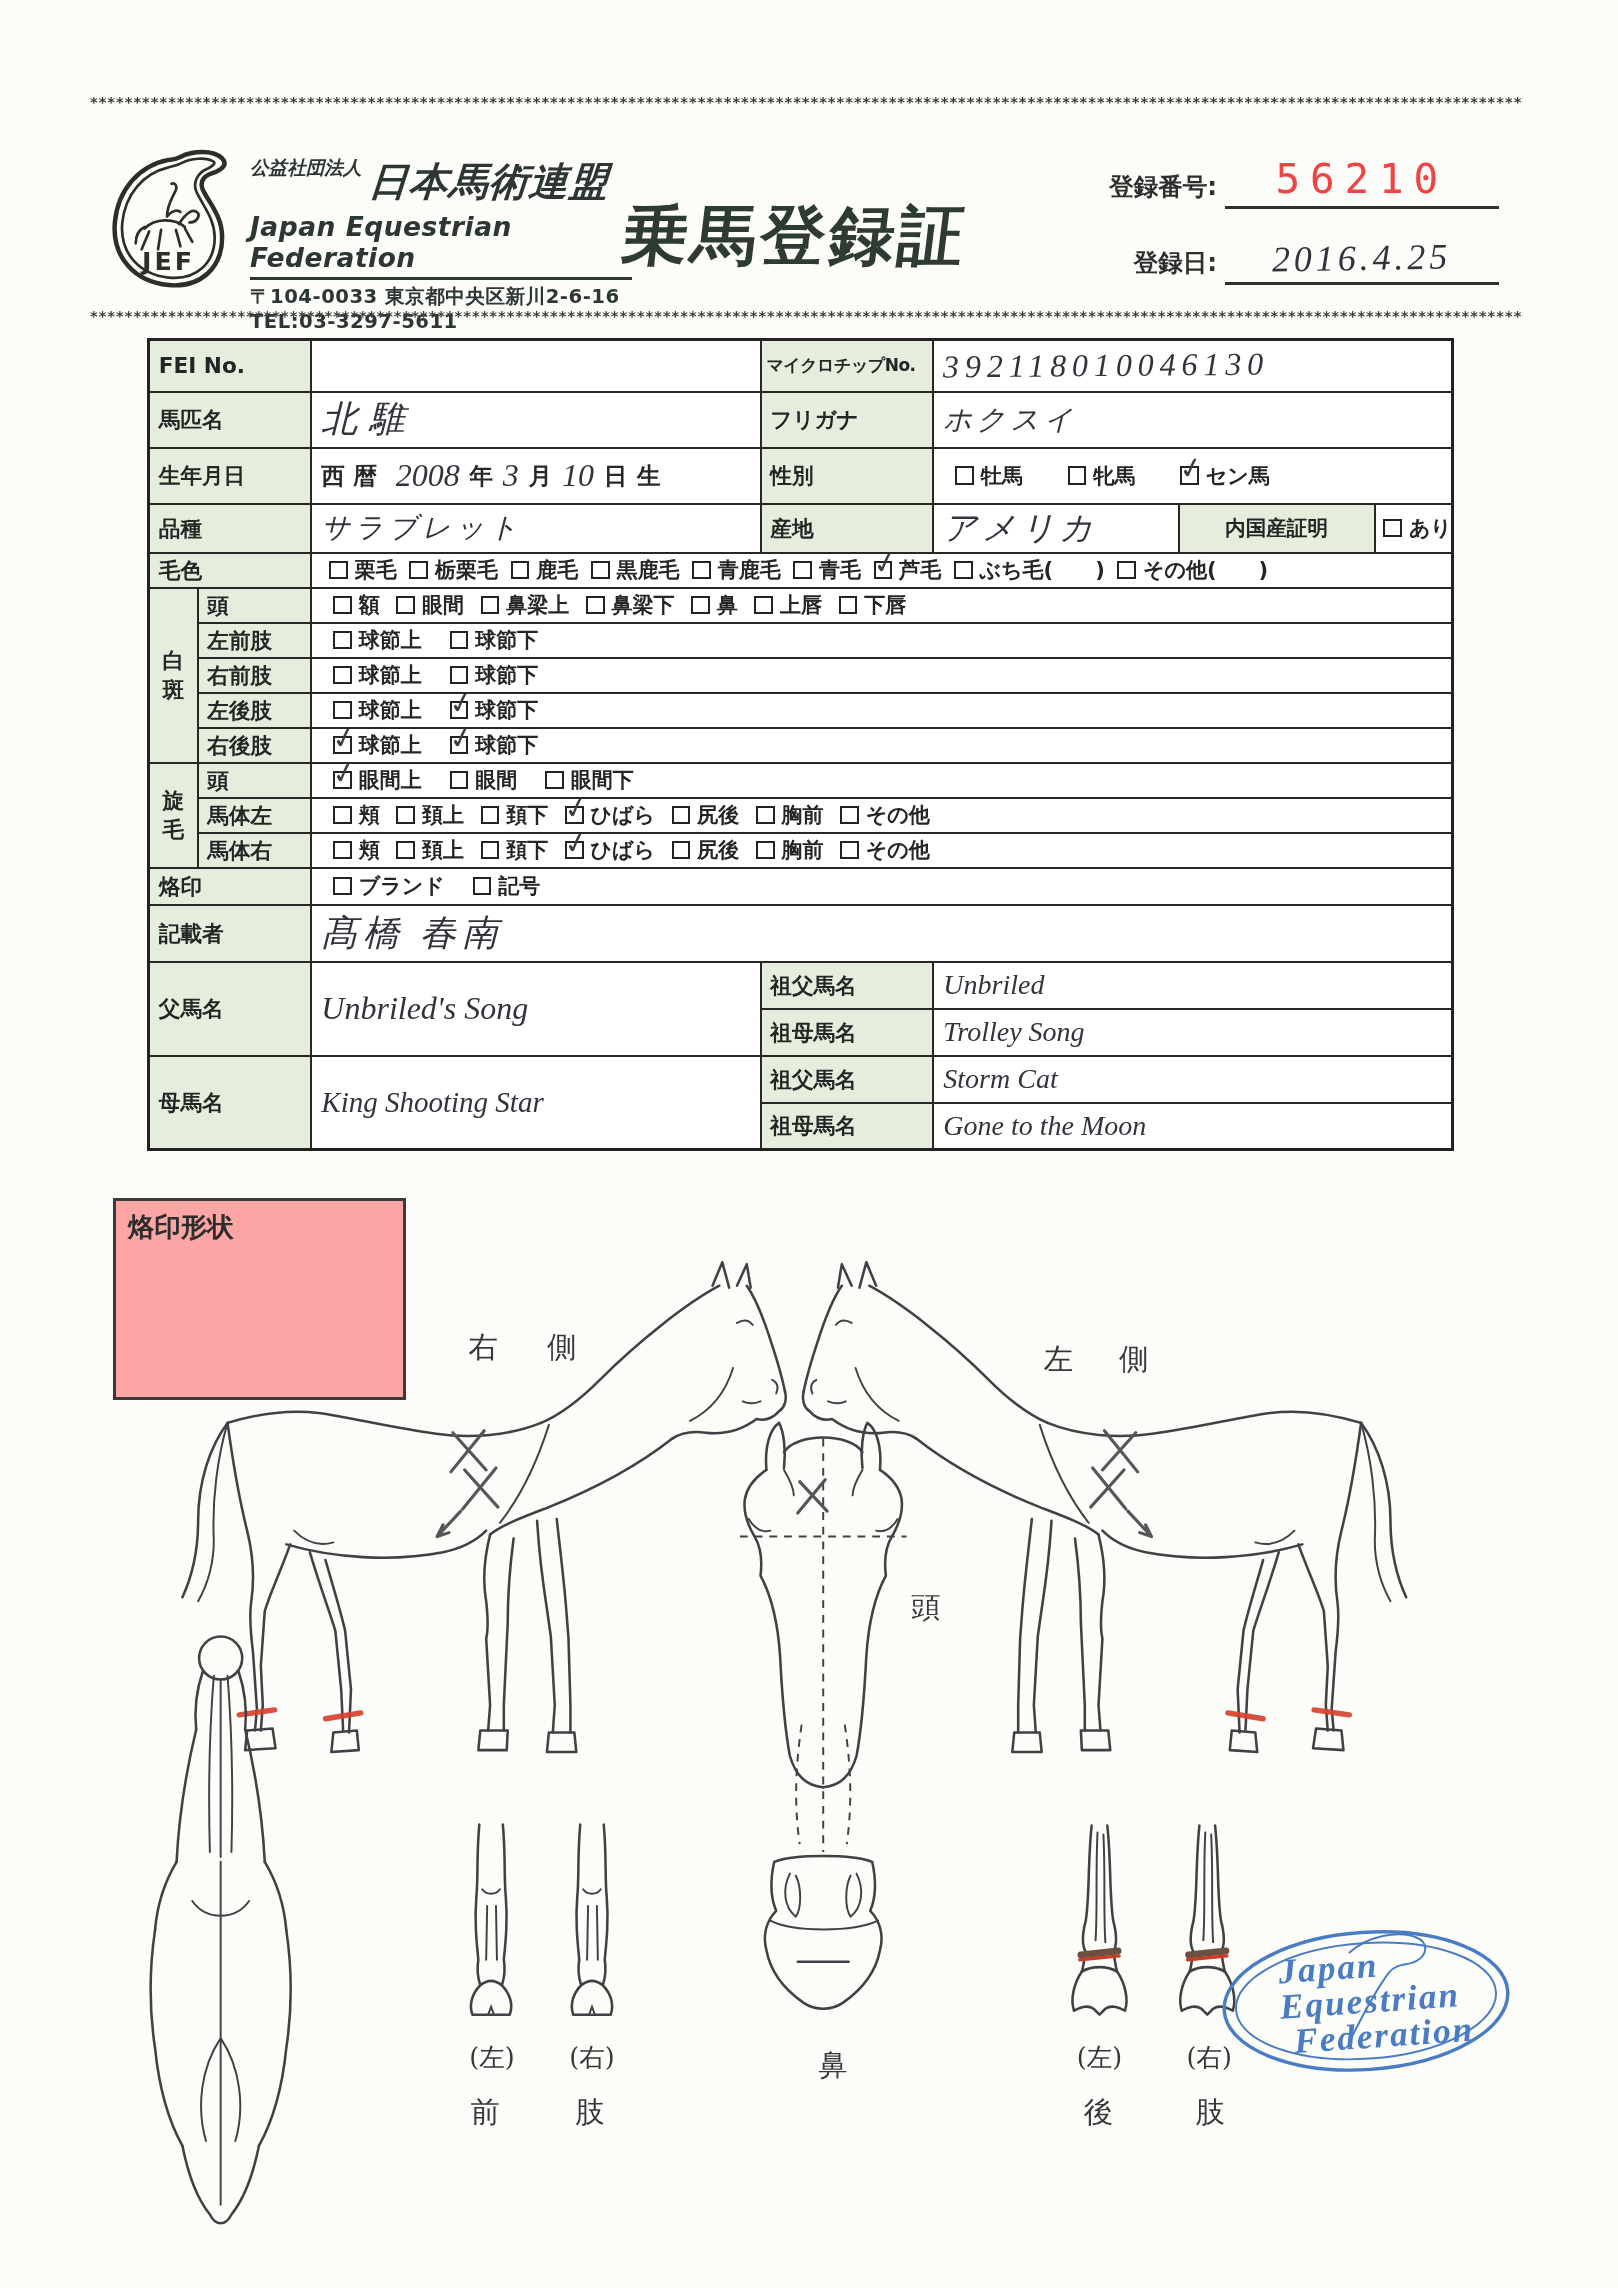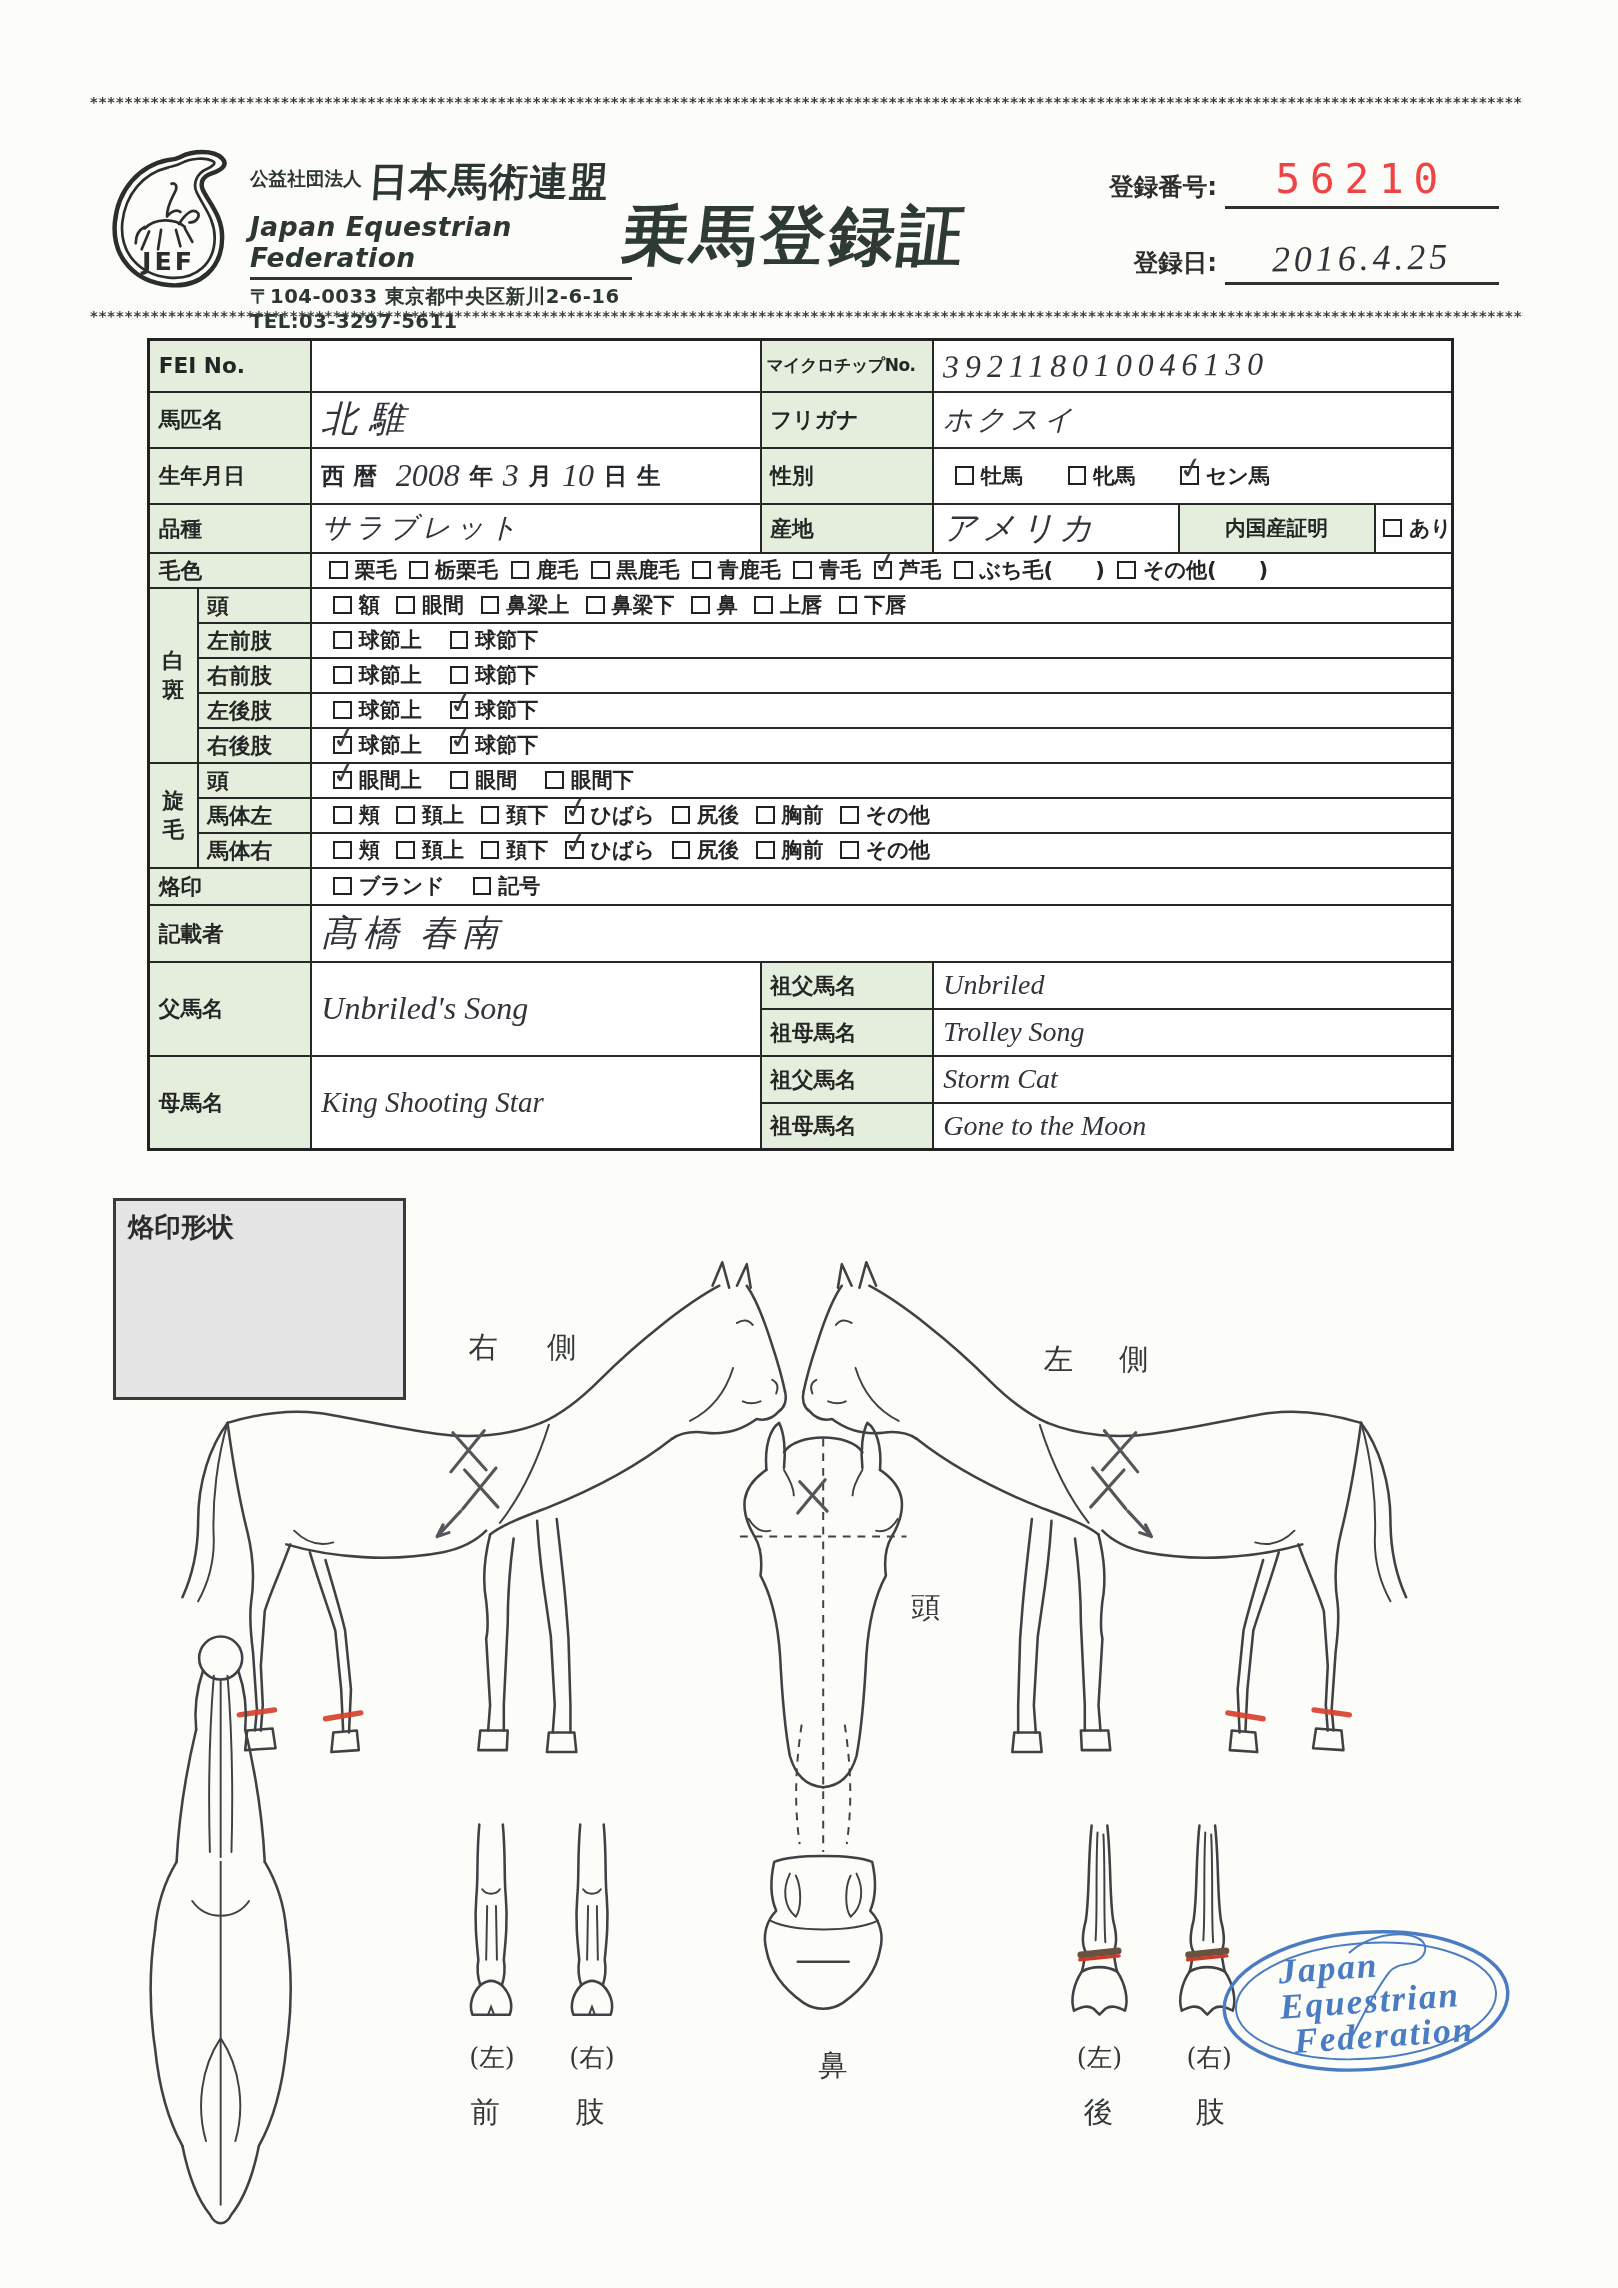--- a/index.html
+++ b/index.html
@@ -6,21 +6,21 @@
   .page{position:relative;width:1618px;height:2289px;background:#fcfcf8;overflow:hidden;
         font-family:"DejaVu Sans",sans-serif;color:#26292b;}
   
   .sep{position:absolute;left:90px;width:1433px;height:19.6px;overflow:hidden;white-space:nowrap;
        font-size:14.7px;font-weight:bold;letter-spacing:1px;color:#3a3f3c;line-height:19.6px;}
   .sep.top{top:92px;}
   .sep.mid{top:306px;}
   
   .logo{position:absolute;left:94px;top:145px;}
   .orgblock{position:absolute;left:250px;top:155px;width:412px;color:#2c3733;}
-  .orgline1{display:flex;align-items:center;gap:7.8px;}
+  .orgline1{display:flex;align-items:flex-start;gap:7.8px;font-style:italic;}
   .orgtype{font-size:18.6px;font-weight:bold;padding-bottom:5.9px;}
   .orgname{font-size:39px;font-weight:bold;letter-spacing:1px;transform:skewX(-4deg);}
   .orgen{font-size:26.5px;font-weight:bold;font-style:italic;margin-top:2px;letter-spacing:0.5px;}
   .orgrule{border-top:3.4px solid #2c3733;margin:3.9px 0 2.9px 0;width:382px;}
   .orgaddr,.orgtel{font-size:19.6px;font-weight:bold;letter-spacing:0.5px;}
   .title{position:absolute;left:623px;top:192px;font-size:65px;font-weight:bold;color:#2e3b33;
          letter-spacing:3.9px;transform:skewX(-7deg);}
   .reg-row{position:absolute;display:flex;align-items:flex-end;}
   .reg-row .rlab{width:127px;text-align:right;font-size:24.5px;font-weight:bold;color:#2d2f2e;padding-bottom:5.9px;}
   .reg-row .rval{width:274px;text-align:center;border-bottom:3.9px solid #30302e;padding-bottom:2.9px;margin-left:7.8px;}
@@ -50,21 +50,21 @@
   .optrow{display:flex;align-items:center;gap:19.6px;padding-left:11.8px;flex-wrap:nowrap;}
   .g14{gap:12.7px;padding-left:7.8px;}
   .g18{gap:16.7px;}
   .g24{gap:28px;}
   .g44{gap:45px;}
   .opt{display:inline-flex;align-items:center;font-weight:bold;font-size:21px;white-space:nowrap;color:#232625;}
   .cbx{width:14.7px;height:14.7px;border:2.5px solid #222;margin-right:6.9px;position:relative;background:#fff;flex:none;}
   .opt.checked .cbx::after{content:"✓";position:absolute;left:-2.9px;top:-16.7px;font-size:29px;font-weight:400;
        color:#3a3d44;transform:rotate(-12deg);font-family:"DejaVu Sans",sans-serif;}
   
-  .brandbox{position:absolute;left:113px;top:1198px;width:287px;height:196px;border:3.4px solid #3a3a3a;background:#e5e5e5;}
+  .brandbox{position:absolute;left:113px;top:1198px;width:287px;height:196px;border:3.4px solid #3a3a3a;background:#fca5a5;}
   .brandbox span{display:block;padding:7.8px 0 0 11.8px;font-size:26.5px;font-weight:bold;color:#2b2d2c;}
   svg.art{position:absolute;left:0;top:1176px;}
   .ln{fill:none;stroke:#3f4245;stroke-width:2.6;stroke-linecap:round;stroke-linejoin:round;}
   .lnthin{fill:none;stroke:#3f4245;stroke-width:2;stroke-linecap:round;}
   .dash{fill:none;stroke:#3f4245;stroke-width:2;stroke-dasharray:8 7;}
   .penx{fill:none;stroke:#55565a;stroke-width:3.2;stroke-linecap:round;}
   .redmark{fill:none;stroke:#d8402e;stroke-width:5.5;stroke-linecap:round;opacity:0.92;}
   .band{fill:none;stroke:#6b5140;stroke-width:7;stroke-linecap:round;}
   .band2{fill:none;stroke:#cc3a28;stroke-width:3.5;stroke-linecap:round;}
   .dlab{font-family:"DejaVu Serif",serif;font-size:30px;fill:#34383a;}

